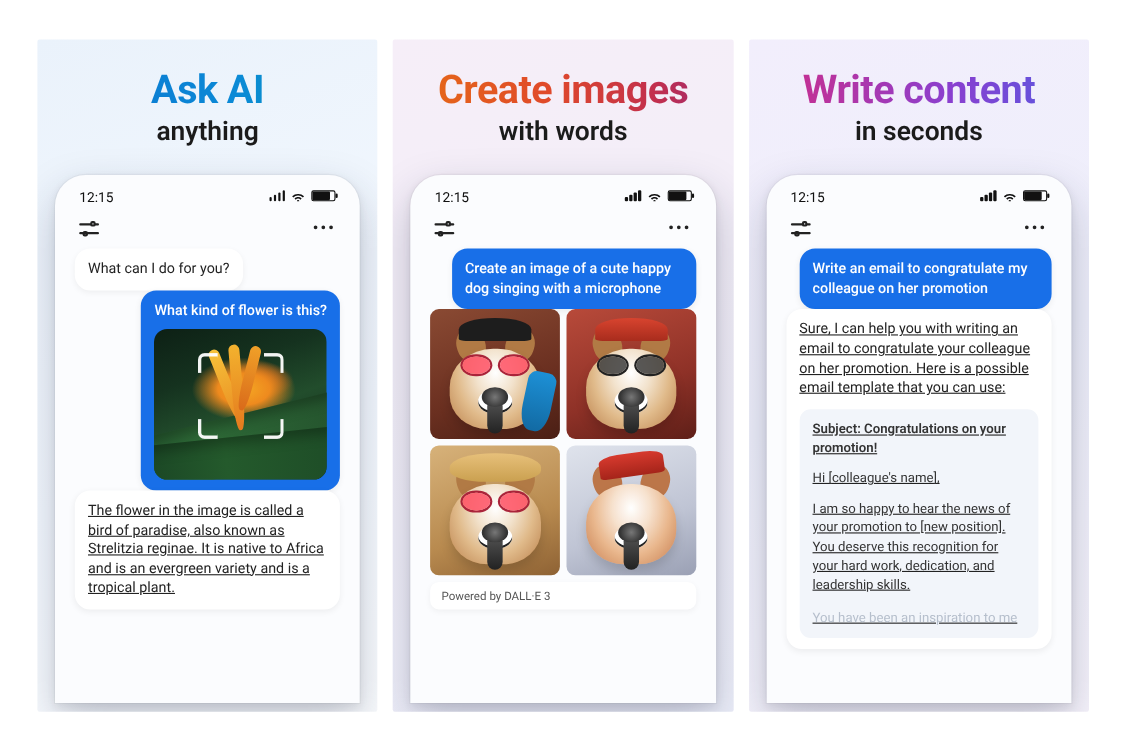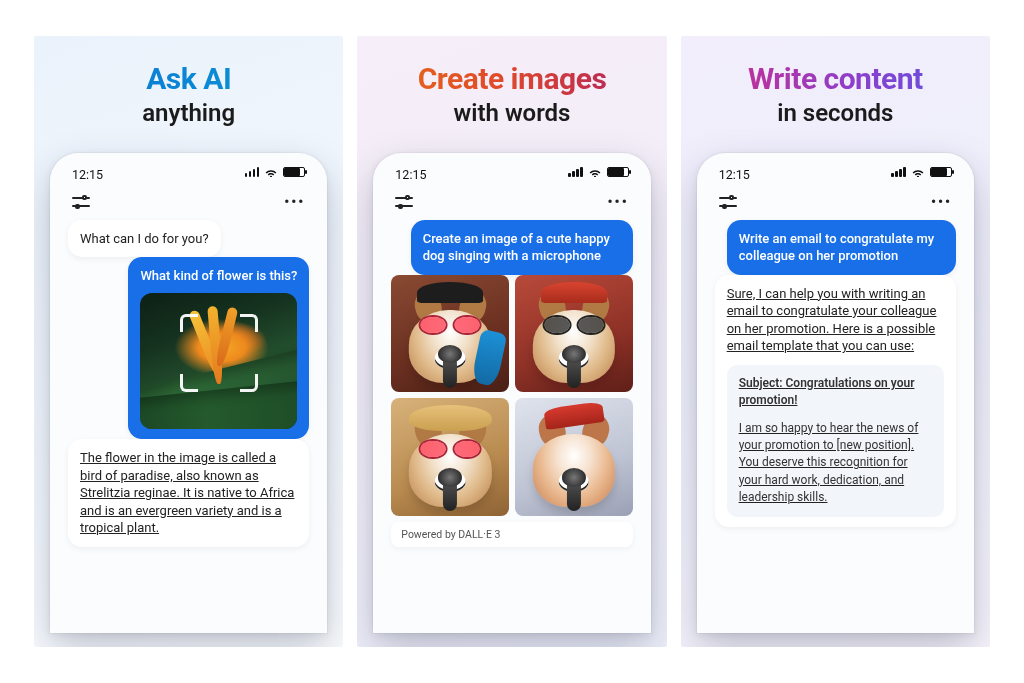--- a/index.html
+++ b/index.html
@@ -4,21 +4,21 @@
 <style>
   * { box-sizing: border-box; margin: 0; padding: 0; }
   html, body { width: 1024px; height: 683px; font-family: -apple-system, "Segoe UI", Roboto, Helvetica, Arial, sans-serif; background:#fff; }
   .stage { display:flex; gap:14px; padding:36px 34px; width:1024px; height:683px; }
   .panel { flex:1 1 0; border-radius:2px; position:relative; overflow:hidden; padding:26px 16px 0 16px; }
   .p1 { background: linear-gradient(160deg,#eaf2fb 0%,#f4f9ff 60%, #fbfdff 100%); }
   .p2 { background: linear-gradient(160deg,#f6eef8 0%,#f3eef8 40%,#eef0fb 100%); }
   .p3 { background: linear-gradient(160deg,#f2eefc 0%,#eeeffb 50%,#f8f5fd 100%); }
 
   .headline { text-align:center; font-weight:700; line-height:1.15; margin-bottom:2px; }
-  .hl-big { font-size:30px; letter-spacing:-0.5px; }
+  .hl-big { font-size:36px; letter-spacing:-0.5px; }
   .hl-sub { text-align:center; font-size:24px; font-weight:600; color:#1b1b1b; margin-bottom:26px; }
 
   .grad-blue { background: linear-gradient(90deg,#0b74d1,#0b8ad6 60%,#0697b8); -webkit-background-clip:text; background-clip:text; color:transparent; }
   .grad-orange { background: linear-gradient(90deg,#e66a17,#e04a2a 45%,#c22f4d 80%,#a02a70); -webkit-background-clip:text; background-clip:text; color:transparent; }
   .grad-purple { background: linear-gradient(90deg,#cf2d87,#8a3fcf 60%,#5a58e0); -webkit-background-clip:text; background-clip:text; color:transparent; }
 
   .phone { background:#fbfcfe; border-radius:28px 28px 0 0; box-shadow:0 0 0 1px rgba(0,0,0,0.03), 0 18px 40px rgba(30,40,70,0.25), 0 2px 8px rgba(0,0,0,0.08); width:100%; height:480px; margin:0 auto; padding:10px 12px 0 12px; position:relative; overflow:hidden; }
 
   .statusbar { display:flex; justify-content:space-between; align-items:flex-start; padding:4px 10px 8px 10px; font-size:12.5px; font-weight:400; color:#111; }
   .indicators { display:flex; gap:5px; align-items:center; }
@@ -264,20 +264,22 @@
             <i class="b"></i>
           </span>
         <span class="dots">•••</span>
       </div>
       <div class="chat">
         <div class="bubble user" style="max-width:95%;">Write an email to congratulate my colleague on her promotion</div>
         <div class="bubble bot wide">
           <div style="margin-bottom:10px;">Sure, I can help you with writing an email to congratulate your colleague on her promotion. Here is a possible email template that you can use:</div>
           <div class="email-block">
             <div class="subj">Subject: Congratulations on your promotion!</div>
+            <div style="margin-bottom:10px;">Hi [colleague's name],</div>
             <div>I am so happy to hear the news of your promotion to [new position]. You deserve this recognition for your hard work, dedication, and leadership skills.</div>
+            <div class="faded">You have been an inspiration to me</div>
           </div>
         </div>
       </div>
     </div>
   </section>
 
 </div>
 
 </body></html>

